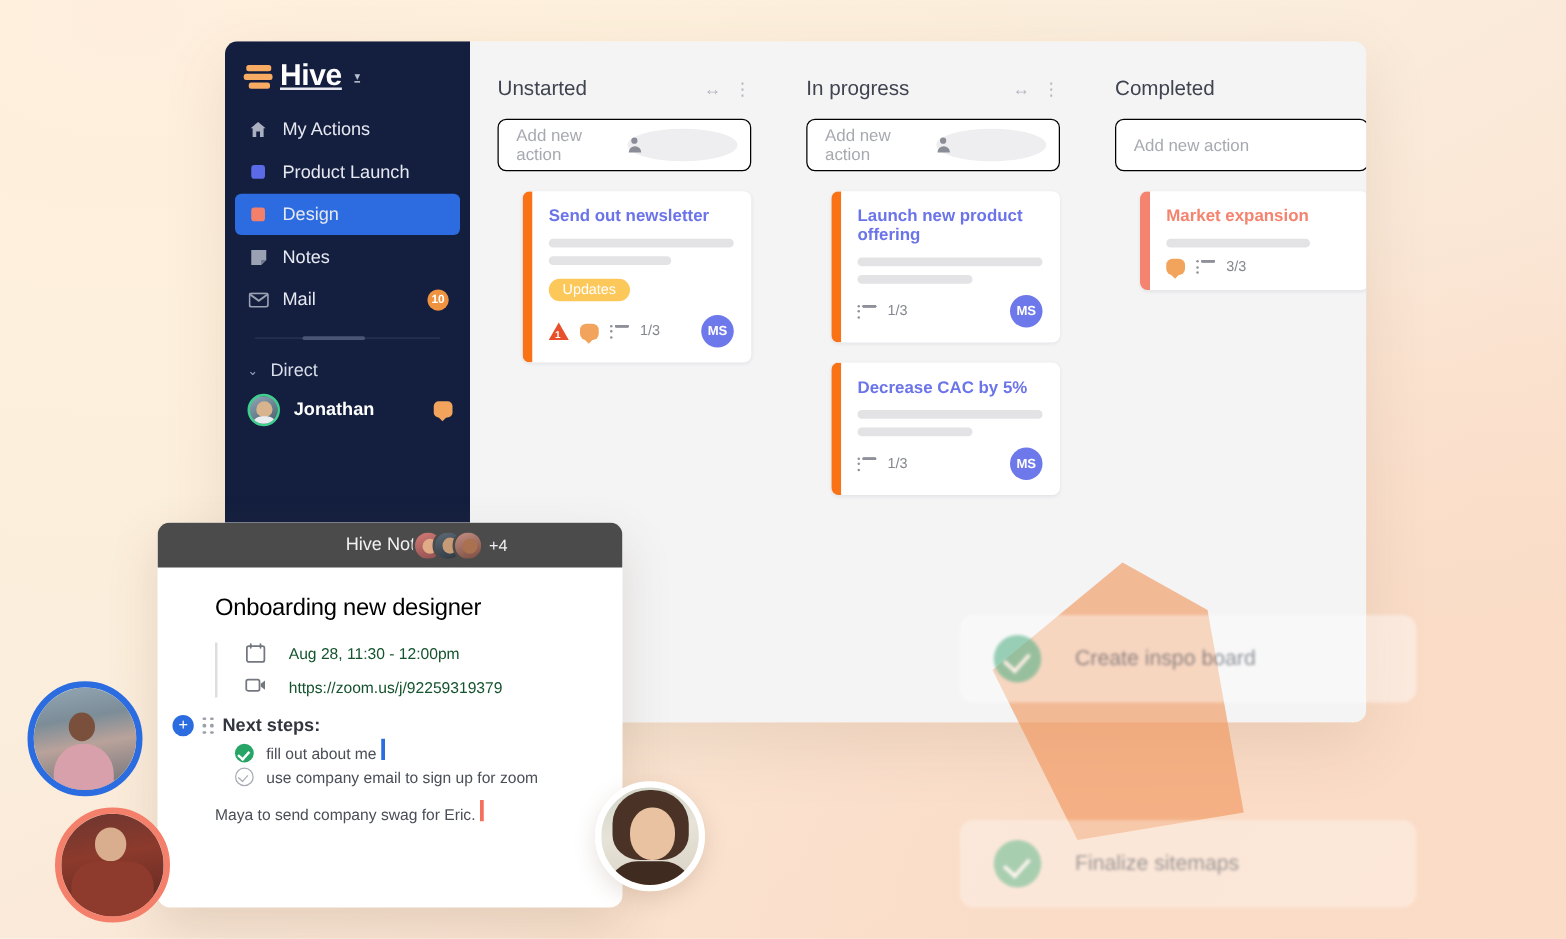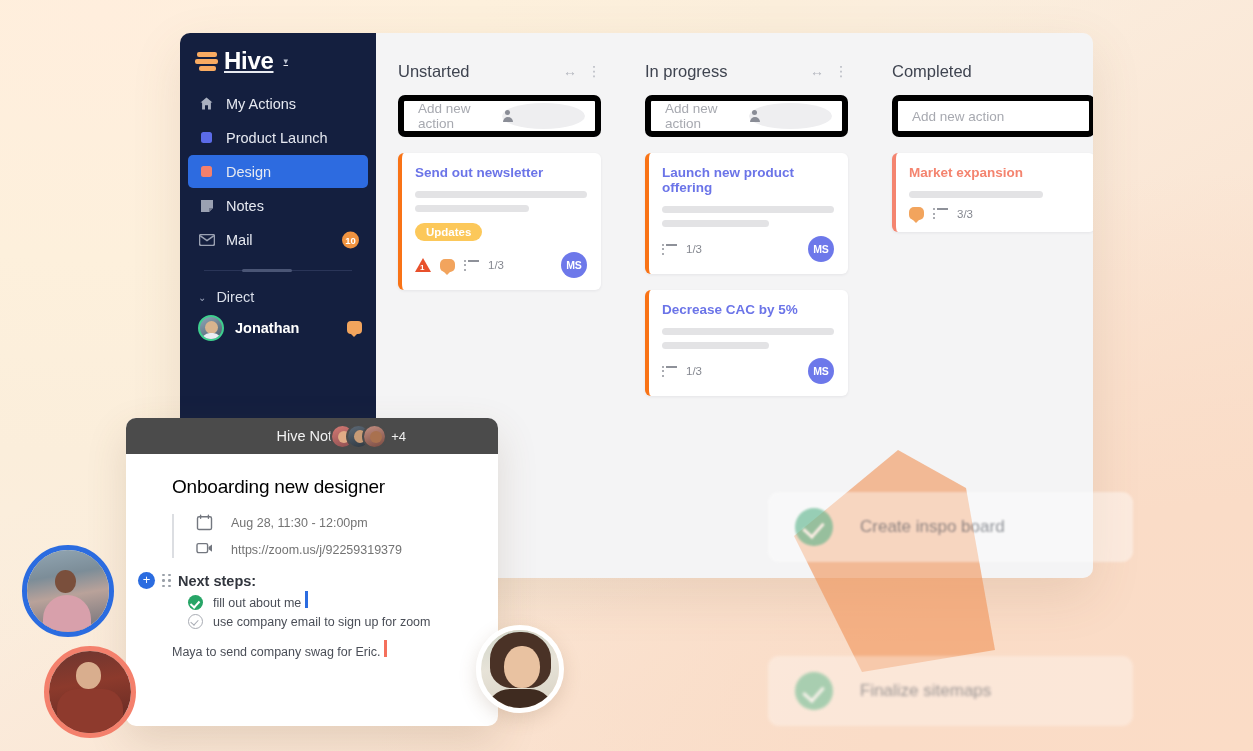--- a/index.html
+++ b/index.html
@@ -78,44 +78,44 @@
   .dm-bubble::after { content:""; position:absolute; left: 3px; bottom: -3px; border-left: 4px solid transparent; border-right: 4px solid transparent; border-top: 4px solid #f2a45d; }
 
   
   .board { flex: 1; background: #f4f4f5; position: relative; overflow: hidden; }
   .cols { display: flex; padding: 18px 0 0 0; }
   .col { width: 247px; flex: none; padding: 0 22px; }
   .col-head { display: flex; align-items: center; height: 40px; }
   .col-title { font-size: 16.5px; color: #3f4450; flex: 1; }
   .col-tool { color: #b4b7bf; font-size: 14px; margin-left: 10px; cursor: pointer; }
   .add-action {
-    height: 42px; background: #fff; border: 6px solid #000000; border-radius: 7px;
+    height: 42px; background: #fff; border: 1px solid #000000; border-radius: 7px;
     display: flex; align-items: center; padding: 0 10px 0 14px; margin-top: 4px;
   }
   .add-action span { flex: 1; color: #a7a9b0; font-size: 13.5px; }
   .assignee-chip {
     width: 26px; height: 26px; border-radius: 50%; background: #eeeef0;
     display: flex; align-items: center; justify-content: center; cursor: pointer;
   }
   .person-glyph { width: 12px; height: 12px; position: relative; }
   .person-glyph::before { content:""; position:absolute; left:3.5px; top:0; width:5px; height:5px; border-radius:50%; background:#8a8d96; }
   .person-glyph::after { content:""; position:absolute; left:1px; top:6.5px; width:10px; height:5px; border-radius:5px 5px 0 0; background:#8a8d96; }
 
   .card {
     background: #fff; border-radius: 6px; margin-top: 16px;
-    border-left: 4px solid #f97316; padding: 12px 14px 12px 13px;
-    box-shadow: 0 1px 3px rgba(30,30,50,.07); position: relative;
+    border-left: 8px solid #f97316; padding: 12px 14px 12px 13px;
+    box-shadow: 0 1px 3px rgba(30,30,50,.07); position: relative; margin-left: 20px;
   }
   .card.red { border-left-color: #f4846f; }
   .card-title { font-size: 13.5px; font-weight: 700; color: #6b74e8; margin-bottom: 11px; }
   .card.red .card-title { color: #f4846f; }
   .skel { height: 7px; border-radius: 4px; background: #e3e3e5; margin-bottom: 7px; }
   .tag {
     display: inline-block; background: #fcc85a; color: #fff; font-size: 11.5px;
-    font-weight: 700; padding: 3px 11px; border-radius: 11px; margin: 4px 0 2px;
+    font-weight: 400; padding: 3px 11px; border-radius: 11px; margin: 4px 0 2px;
   }
   .card-foot { display: flex; align-items: center; gap: 9px; margin-top: 9px; }
   .warn-tri { width: 0; height: 0; border-left: 8px solid transparent; border-right: 8px solid transparent; border-bottom: 14px solid #e8502b; position: relative; }
   .warn-tri::after { content:"1"; position:absolute; left:-3px; top:5px; font-size:8px; color:#fff; font-weight:700; }
   .bubble-ic { width: 15px; height: 13px; background: #f2a45d; border-radius: 5px; position: relative; flex: none; }
   .bubble-ic::after { content:""; position:absolute; left:3px; bottom:-3px; border-left:4px solid transparent; border-right:4px solid transparent; border-top:4px solid #f2a45d; }
   .list-ic { width: 15px; height: 11px; position: relative; flex: none; }
   .list-ic i { position: absolute; left: 4px; height: 2px; background: #8e9199; width: 11px; border-radius:1px; }
   .list-ic i:nth-child(1){top:0} .list-ic i:nth-child(2){top:4.5px} .list-ic i:nth-child(3){top:9px}
   .list-ic b { position: absolute; left: 0; width: 2px; height: 2px; background: #8e9199; border-radius: 50%; }
@@ -150,21 +150,21 @@
   .np2::after{content:"";position:absolute;left:6px;top:4px;width:12px;height:13px;border-radius:50%;background:#c79b76;}
   .np3 { background: linear-gradient(160deg,#c38f82,#7b4b41); }
   .np3::after{content:"";position:absolute;left:6px;top:5px;width:12px;height:12px;border-radius:50%;background:#a9714f;}
   .np-more { color: #f0f0f0; font-size: 13px; margin-left: 4px; }
 
   .notes-body { padding: 22px 24px 0 46px; position: relative; }
   .notes-title { font-size: 19px; color: #000000; font-weight: 400; letter-spacing: -.2px; }
   .meta-block { margin-top: 16px; padding-left: 22px; border-left: 2px solid #dcdee2; }
   .meta-row { display: flex; align-items: center; gap: 18px; margin-bottom: 10px; }
   .meta-icon { width: 17px; height: 17px; flex: none; color: #6f737c; }
-  .meta-link { font-size: 12.5px; color: #737373; }
+  .meta-link { font-size: 12.5px; color: #14532d; }
   .steps-head { display: flex; align-items: center; margin: 14px 0 6px -34px; }
   .plus-btn {
     width: 17px; height: 17px; border-radius: 50%; background: #2b6ce0; color: #fff;
     font-size: 13px; line-height: 15px; text-align: center; flex: none; cursor: pointer;
   }
   .grip { width: 10px; margin: 0 6px 0 7px; display: grid; grid-template-columns: 3px 3px; gap: 3px; }
   .grip span { width: 2.5px; height: 2.5px; background: #9aa0a8; border-radius: 50%; }
   .steps-title { font-size: 14.5px; font-weight: 700; color: #32363e; }
   .todo { display: flex; align-items: center; gap: 10px; margin: 4px 0 0 16px; }
   .tick { width: 15px; height: 15px; border-radius: 50%; flex: none; position: relative; }

